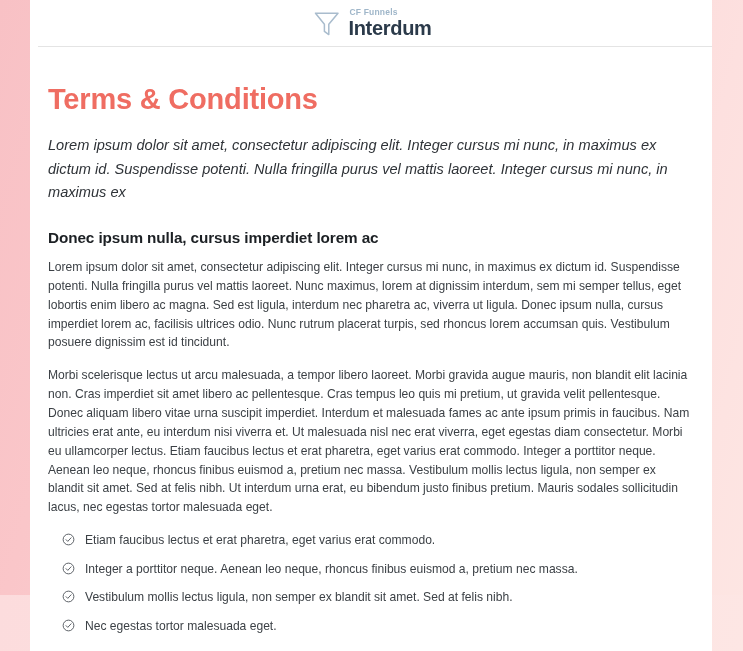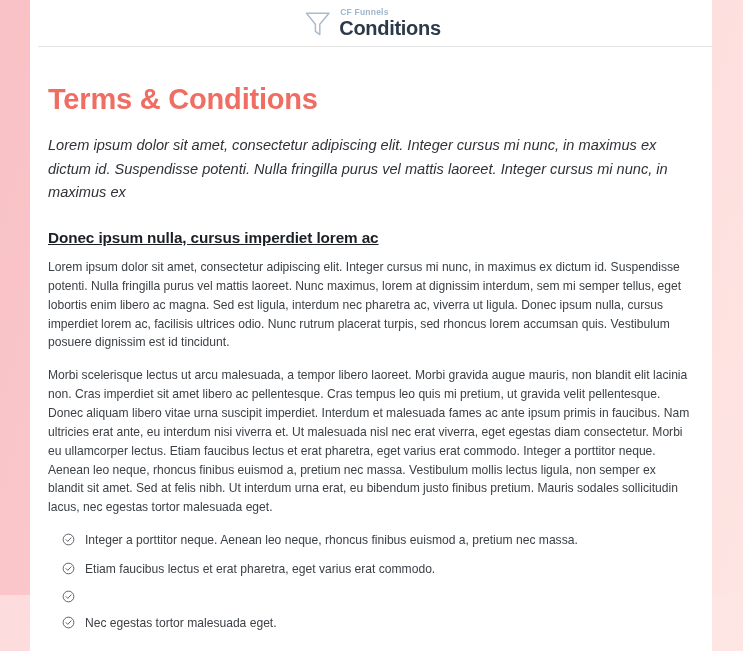--- a/index.html
+++ b/index.html
@@ -108,21 +108,20 @@
     color: #2f3338;
     margin-bottom: 24px;
   }
 
   h2.section-title {
     font-size: 15.3px;
     font-weight: 700;
     color: #1c2024;
     margin-bottom: 11px;
     letter-spacing: -0.1px;
-    text-decoration: underline;
   }
 
   p.body-text {
     font-size: 12.1px;
     line-height: 1.56;
     color: #3c4146;
     margin-bottom: 14px;
     text-align: left;
   }
 
@@ -158,55 +157,56 @@
 
 <div class="doc-card">
 
   <div class="doc-header">
     <div class="logo">
       <svg class="logo-mark" viewBox="0 0 30 30">
         <path d="M3.5 5.2 L26 5.2 L16.8 16.2 L16.8 26.6 L12.4 23.4 L12.4 16.2 Z" fill="none" stroke="#a9bccd" stroke-width="1.5" stroke-linejoin="round" stroke-linecap="round"></path>
       </svg>
       <span class="logo-text">
         <span class="logo-kicker">CF Funnels</span>
-        <span class="logo-word">Conditions</span>
+        <span class="logo-word">Interdum</span>
       </span>
     </div>
   </div>
 
   <div class="doc-body">
 
     <h1 class="doc-title">Terms &amp; Conditions</h1>
 
     <p class="lede">Lorem ipsum dolor sit amet, consectetur adipiscing elit. Integer cursus mi nunc, in maximus ex dictum id. Suspendisse potenti. Nulla fringilla purus vel mattis laoreet. Integer cursus mi nunc, in maximus ex</p>
 
     <h2 class="section-title">Donec ipsum nulla, cursus imperdiet lorem ac</h2>
     <p class="body-text">Lorem ipsum dolor sit amet, consectetur adipiscing elit. Integer cursus mi nunc, in maximus ex dictum id. Suspendisse potenti. Nulla fringilla purus vel mattis laoreet. Nunc maximus, lorem at dignissim interdum, sem mi semper tellus, eget lobortis enim libero ac magna. Sed est ligula, interdum nec pharetra ac, viverra ut ligula. Donec ipsum nulla, cursus imperdiet lorem ac, facilisis ultrices odio. Nunc rutrum placerat turpis, sed rhoncus lorem accumsan quis. Vestibulum posuere dignissim est id tincidunt.</p>
     <p class="body-text">Morbi scelerisque lectus ut arcu malesuada, a tempor libero laoreet. Morbi gravida augue mauris, non blandit elit lacinia non. Cras imperdiet sit amet libero ac pellentesque. Cras tempus leo quis mi pretium, ut gravida velit pellentesque. Donec aliquam libero vitae urna suscipit imperdiet. Interdum et malesuada fames ac ante ipsum primis in faucibus. Nam ultricies erat ante, eu interdum nisi viverra et. Ut malesuada nisl nec erat viverra, eget egestas diam consectetur. Morbi eu ullamcorper lectus. Etiam faucibus lectus et erat pharetra, eget varius erat commodo. Integer a porttitor neque. Aenean leo neque, rhoncus finibus euismod a, pretium nec massa. Vestibulum mollis lectus ligula, non semper ex blandit sit amet. Sed at felis nibh. Ut interdum urna erat, eu bibendum justo finibus pretium. Mauris sodales sollicitudin lacus, nec egestas tortor malesuada eget.</p>
 
     <ul class="check-list">
       <li>
         <svg class="check-icon" viewBox="0 0 16 16">
           <circle cx="8" cy="8" r="6.6" fill="none" stroke="#4a5057" stroke-width="1.1"></circle>
           <path d="M5 8.2 L7.1 10.3 L11.2 5.9" fill="none" stroke="#4a5057" stroke-width="1.1" stroke-linecap="round" stroke-linejoin="round"></path>
         </svg>
+        <span>Etiam faucibus lectus et erat pharetra, eget varius erat commodo.</span>
+      </li>
+      <li>
+        <svg class="check-icon" viewBox="0 0 16 16">
+          <circle cx="8" cy="8" r="6.6" fill="none" stroke="#4a5057" stroke-width="1.1"></circle>
+          <path d="M5 8.2 L7.1 10.3 L11.2 5.9" fill="none" stroke="#4a5057" stroke-width="1.1" stroke-linecap="round" stroke-linejoin="round"></path>
+        </svg>
         <span>Integer a porttitor neque. Aenean leo neque, rhoncus finibus euismod a, pretium nec massa.</span>
       </li>
       <li>
         <svg class="check-icon" viewBox="0 0 16 16">
           <circle cx="8" cy="8" r="6.6" fill="none" stroke="#4a5057" stroke-width="1.1"></circle>
           <path d="M5 8.2 L7.1 10.3 L11.2 5.9" fill="none" stroke="#4a5057" stroke-width="1.1" stroke-linecap="round" stroke-linejoin="round"></path>
         </svg>
-        <span>Etiam faucibus lectus et erat pharetra, eget varius erat commodo.</span>
-      </li>
-      <li>
-        <svg class="check-icon" viewBox="0 0 16 16">
-          <circle cx="8" cy="8" r="6.6" fill="none" stroke="#4a5057" stroke-width="1.1"></circle>
-          <path d="M5 8.2 L7.1 10.3 L11.2 5.9" fill="none" stroke="#4a5057" stroke-width="1.1" stroke-linecap="round" stroke-linejoin="round"></path>
-        </svg>
+        <span>Vestibulum mollis lectus ligula, non semper ex blandit sit amet. Sed at felis nibh.</span>
       </li>
       <li>
         <svg class="check-icon" viewBox="0 0 16 16">
           <circle cx="8" cy="8" r="6.6" fill="none" stroke="#4a5057" stroke-width="1.1"></circle>
           <path d="M5 8.2 L7.1 10.3 L11.2 5.9" fill="none" stroke="#4a5057" stroke-width="1.1" stroke-linecap="round" stroke-linejoin="round"></path>
         </svg>
         <span>Nec egestas tortor malesuada eget.</span>
       </li>
     </ul>
 

